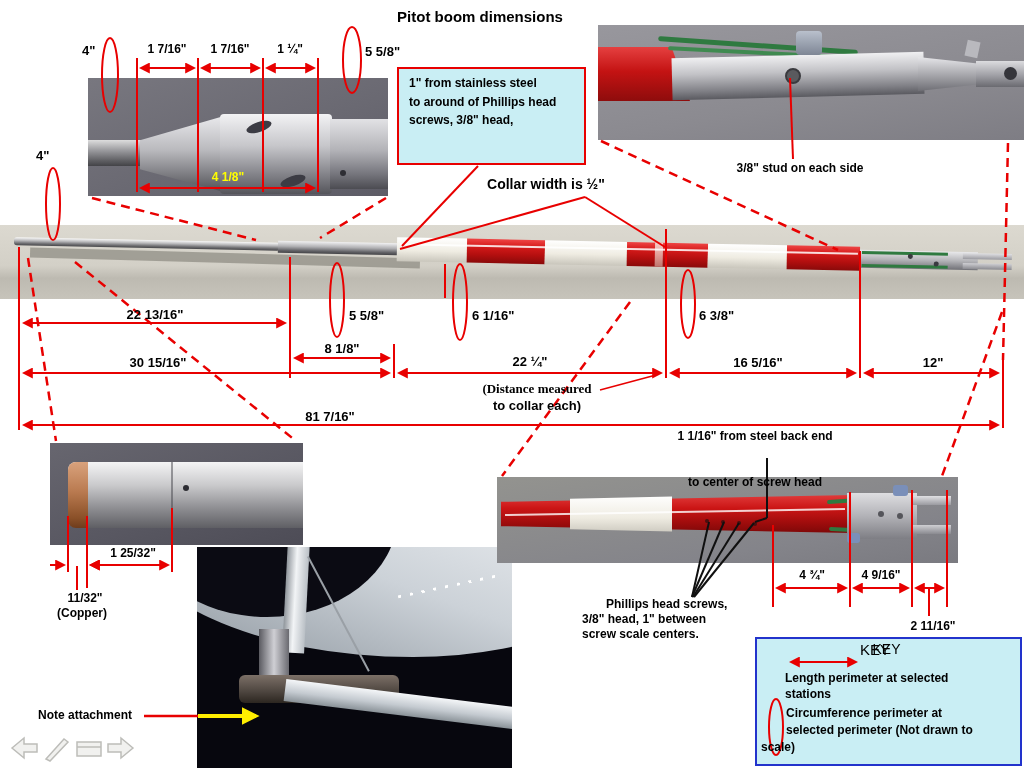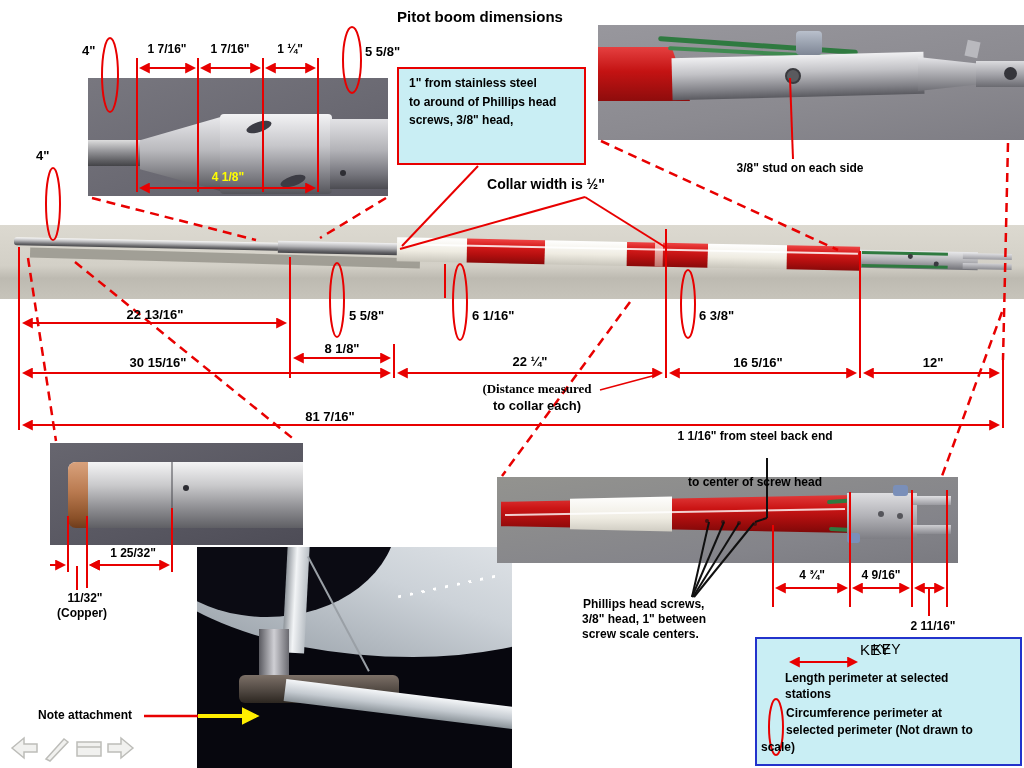--- a/index.html
+++ b/index.html
@@ -148,21 +148,21 @@
   <div class="lbl s13" style="left:280px;top:409px;width:100px;">81 7/16"</div>
 
   <div class="lbl" style="left:103px;top:546px;width:60px;">1 25/32"</div>
   <div class="lbl" style="left:55px;top:591px;width:60px;">11/32"</div>
   <div class="lbl" style="left:42px;top:606px;width:80px;">(Copper)</div>
 
   <div class="lbl" style="left:26px;top:708px;width:118px;">Note attachment</div>
 
   <div class="lbl" style="left:650px;top:429px;width:210px;">1 1/16" from steel back end</div>
   <div class="lbl" style="left:650px;top:444px;width:210px;margin-top:31px;">to center of screw head</div>
-  <div class="lbl left" style="left:583px;top:597px;text-align:center;">Phillips head screws,</div>
+  <div class="lbl left" style="left:606px;top:597px;text-align:center;">Phillips head screws,</div>
   <div class="lbl left" style="left:582px;top:612px;">3/8" head, 1" between</div>
   <div class="lbl left" style="left:582px;top:627px;">screw scale centers.</div>
   <div class="lbl" style="left:782px;top:568px;width:60px;">4 ¾"</div>
   <div class="lbl" style="left:851px;top:568px;width:60px;">4 9/16"</div>
   <div class="lbl" style="left:903px;top:619px;width:60px;">2 11/16"</div>
 
   <svg id="svgA" width="1024" height="768" viewBox="0 0 1024 768">
     <defs>
       <marker id="ar" viewBox="0 0 10 10" refX="8" refY="5" markerWidth="5.5" markerHeight="5.5" orient="auto-start-reverse">
         <path d="M0 0 L10 5 L0 10 z" fill="#e80000"></path>

